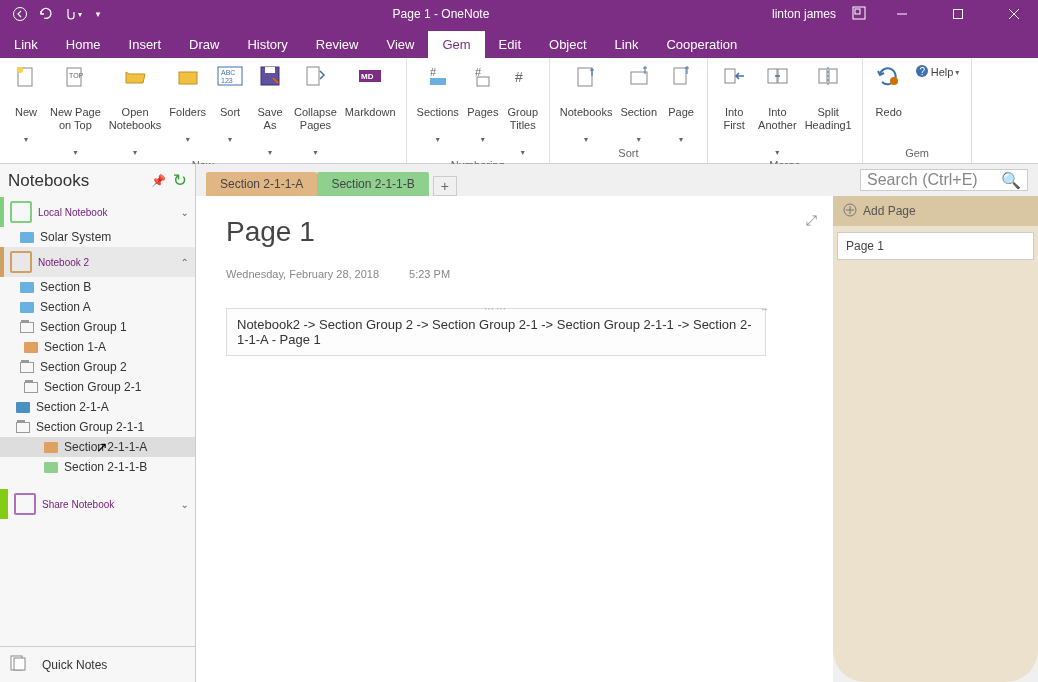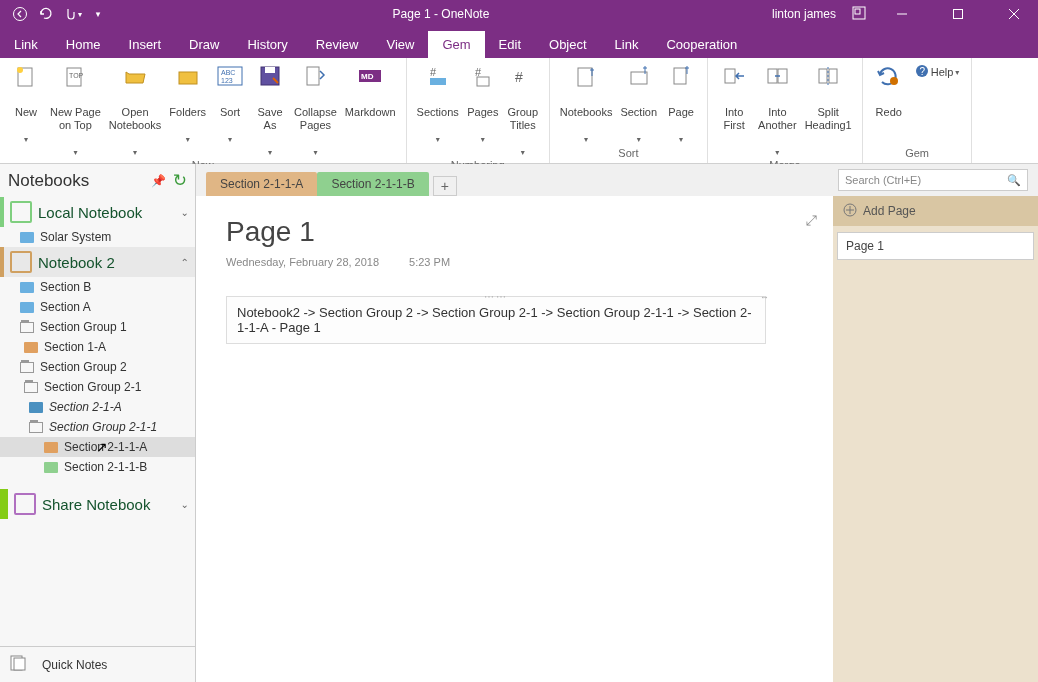--- a/index.html
+++ b/index.html
@@ -33,52 +33,52 @@
 
 
 .nbpane { width: 196px; background: #f7f7f7; border-right: 1px solid #ccc; display: flex; flex-direction: column; font-size: 12px; color: #333; }
 .nbpane .hdr { display:flex; align-items:center; padding: 6px 8px; font-size: 17px; color: #333; }
 .nbpane .hdr .pin { margin-left:auto; cursor:pointer; font-size:12px;}
 .nbpane .nlist { flex: 1; overflow: auto; }
 .nbrow { display:flex; align-items:center; gap:6px; padding: 4px 6px; cursor:pointer; }
 .nbrow.local { border-left: 4px solid #7fcf7f; }
 .nbrow.notebook2 { background:#e8e8e8; border-left: 4px solid #d0a060;}
 .nbrow.share { border-left: 8px solid #84cc16; }
-.nblabel { font-size: 15px; color: #14532d; }
+.nblabel { font-size: 10px; color: #701a75; }
 .nbchev { margin-left:auto; font-size:10px; color:#666; }
 .secitem { display:flex; align-items:center; gap:6px; padding: 3px 6px 3px 20px; cursor:pointer; font-size:12px; }
 .secitem .tab { width:14px; height:11px; border-radius:1px; display:inline-block; }
 .secitem.lv1 { padding-left: 24px; }
-.secitem.lv2 { padding-left: 29px; font-style: italic; }
+.secitem.lv2 { padding-left: 16px; }
 .secitem.lv3 { padding-left: 44px; }
 .secitem.selected { background: #ddd; }
 .grpico { width:14px; height:11px; border:1px solid #999; display:inline-block; position:relative; }
 .grpico::before { content:''; position:absolute; top:-3px; left:0; width:8px; height:3px; background:#999;}
 .quicknotes { border-top:1px solid #ccc; padding: 8px 10px; display:flex; gap:16px; align-items:center; cursor:pointer;}
 
 
 .sectabs { height: 32px; background: #f0f0f0; display: flex; align-items: flex-end; padding-left: 10px; gap:0; }
 .stab { height: 24px; padding: 4px 14px; font-size: 12px; border-radius: 2px 2px 0 0; display:flex; align-items:center; cursor:pointer; }
 .stab.active { background: #E0B685; color:#444; }
 .stab.inactive { background: #8FD08F; color:#444; }
 .addtab { width:24px; height:20px; display:flex; align-items:center; justify-content:center; border:1px solid #ccc; margin-left:4px; cursor:pointer; font-size:14px; color:#666;}
-.searchbox { margin-left: auto; margin-right: 10px; align-self:center; width: 190px; height:22px; border:1px solid #ccc; background:#fff; display:flex; align-items:center; padding: 0 6px; font-size:11px; color:#888; }
+.searchbox { margin-left: auto; margin-right: 10px; align-self:center; width: 168px; height:22px; border:1px solid #ccc; background:#fff; display:flex; align-items:center; padding: 0 6px; font-size:16px; color:#888; }
 .searchbox .sico { margin-left:auto; color:#7C2E84; cursor:pointer;}
 
 
 .canvasrow { flex:1; display:flex; min-height:0; }
 .canvas { flex:1; background:#fff; position:relative; padding: 20px 30px; overflow:hidden; }
 .ptitle { font-size: 28px; color:#444; font-family: "Calibri Light", "Segoe UI Light", sans-serif; font-weight:300; }
-.pmeta { font-size: 11px; color:#888; display:flex; gap:30px; margin-top:8px; }
+.pmeta { font-size: 11px; color:#888; display:flex; gap:30px; margin-top:20px; }
 .block { margin-top: 28px; border:1px solid #ddd; background:#fdfdfd; padding: 8px 10px; width: 540px; font-size: 13px; color:#333; position:relative; }
 .block .bhandle { position:absolute; top:-6px; left:50%; transform:translateX(-50%); color:#aaa; font-size:10px; letter-spacing:2px;}
 .fullscreen { position:absolute; top: 16px; right: 16px; color:#888; cursor:pointer; font-size:14px;}
 
 
-.pagespane { width: 205px; background: #ECE1CD; display:flex; flex-direction:column; font-size:12px; }
+.pagespane { width: 205px; background: #ECE1CD; display:flex; flex-direction:column; font-size:12px;border-radius:32px; }
 .addpage { background:#D9C6A3; height:30px; display:flex; align-items:center; padding:0 10px; gap:6px; cursor:pointer; color:#555;}
 .pagelist { flex:1; padding: 6px 4px; }
 .pageitem { background:#fff; border:1px solid #ccc; padding: 6px 8px; margin-bottom:4px; cursor:pointer; color:#444;}
 
 
 .c-blue { background:#6ab0e0;}
 .c-blue2 { background:#4a90c0;}
 .c-orange { background:#e0a060;}
 .c-green { background:#8FD08F;}
 

